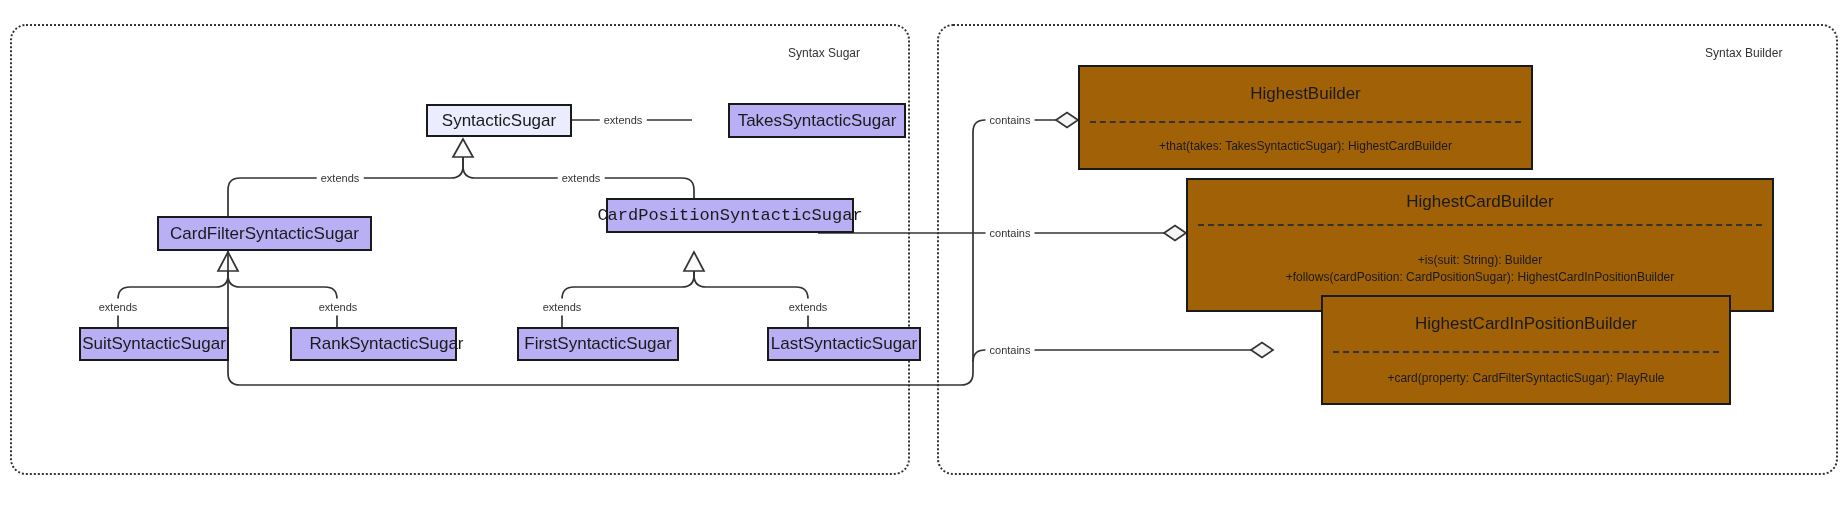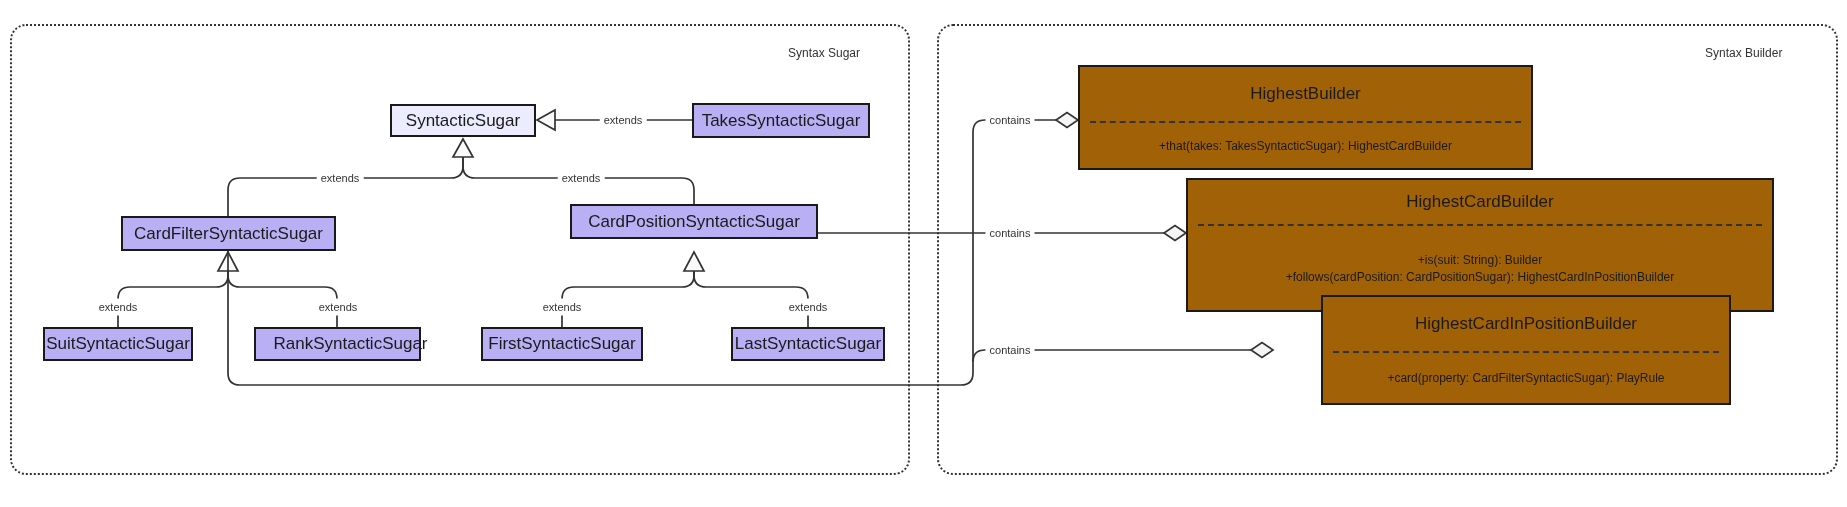--- a/index.html
+++ b/index.html
@@ -28,20 +28,21 @@
   .uml-box {
     position: absolute;
     border: 2px solid #1a1a1a;
     box-sizing: border-box;
     display: flex;
     align-items: center;
     justify-content: center;
     font-size: 17px;
     color: #1a1a1a;
     white-space: nowrap;
+    margin-left: 36px;
   }
   .fill-light  { background: #ececff; }
   .fill-purple { background: #b9aff5; }
   .builder-box {
     position: absolute;
     border: 2px solid #1a1a1a;
     background: #a16207;
     box-sizing: border-box;
     display: flex;
     flex-direction: column;
@@ -137,21 +138,21 @@
 
   <div class="uml-box fill-light" style="left:390px; top:104px; width:146px; height:33px;">
     <span>SyntacticSugar</span>
   </div>
   <div class="uml-box fill-purple" style="left:692px; top:103px; width:178px; height:35px;">
     <span>TakesSyntacticSugar</span>
   </div>
   <div class="uml-box fill-purple" style="left:121px; top:216px; width:215px; height:35px;">
     <span>CardFilterSyntacticSugar</span>
   </div>
-  <div class="uml-box fill-purple" style="left:570px; top:204px; width:248px; height:35px;">
+  <div class="uml-box fill-purple" style="left:570px; top:198px; width:248px; height:35px;font-family:Liberation Mono, monospace;">
     <span>CardPositionSyntacticSugar</span>
   </div>
   <div class="uml-box fill-purple" style="left:43px; top:327px; width:150px; height:34px;">
     <span>SuitSyntacticSugar</span>
   </div>
   <div class="uml-box fill-purple" style="left:254px; top:327px; width:167px; height:34px;padding-left:26px;">
     <span>RankSyntacticSugar</span>
   </div>
   <div class="uml-box fill-purple" style="left:481px; top:327px; width:162px; height:34px;">
     <span>FirstSyntacticSugar</span>

